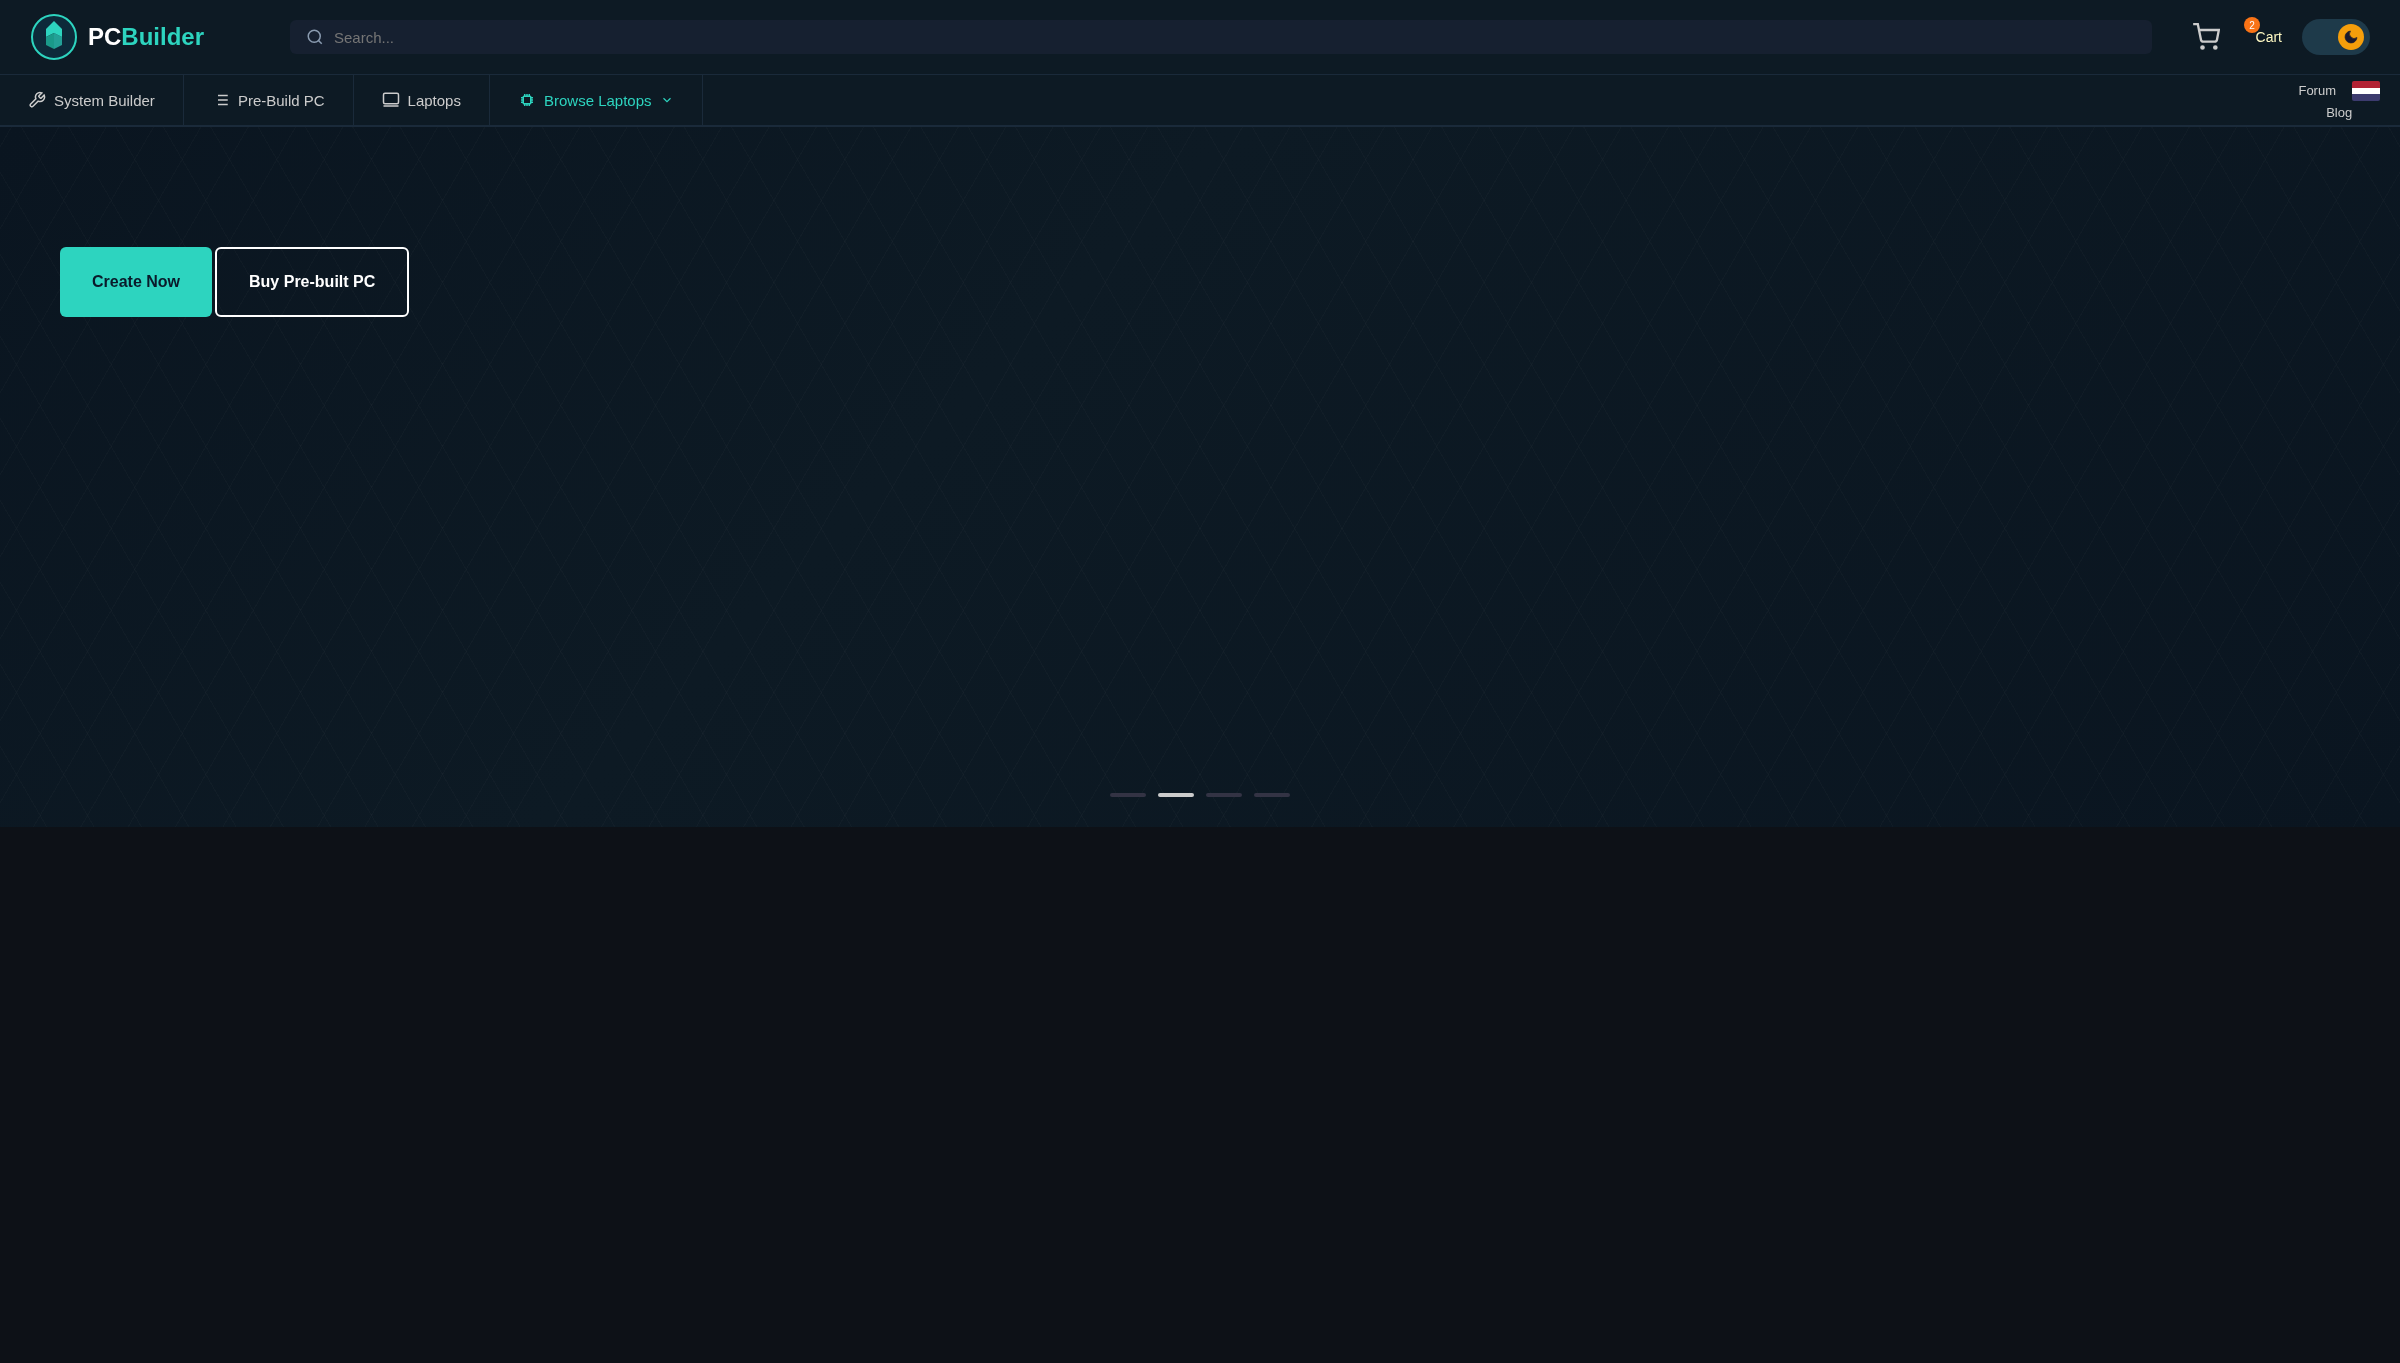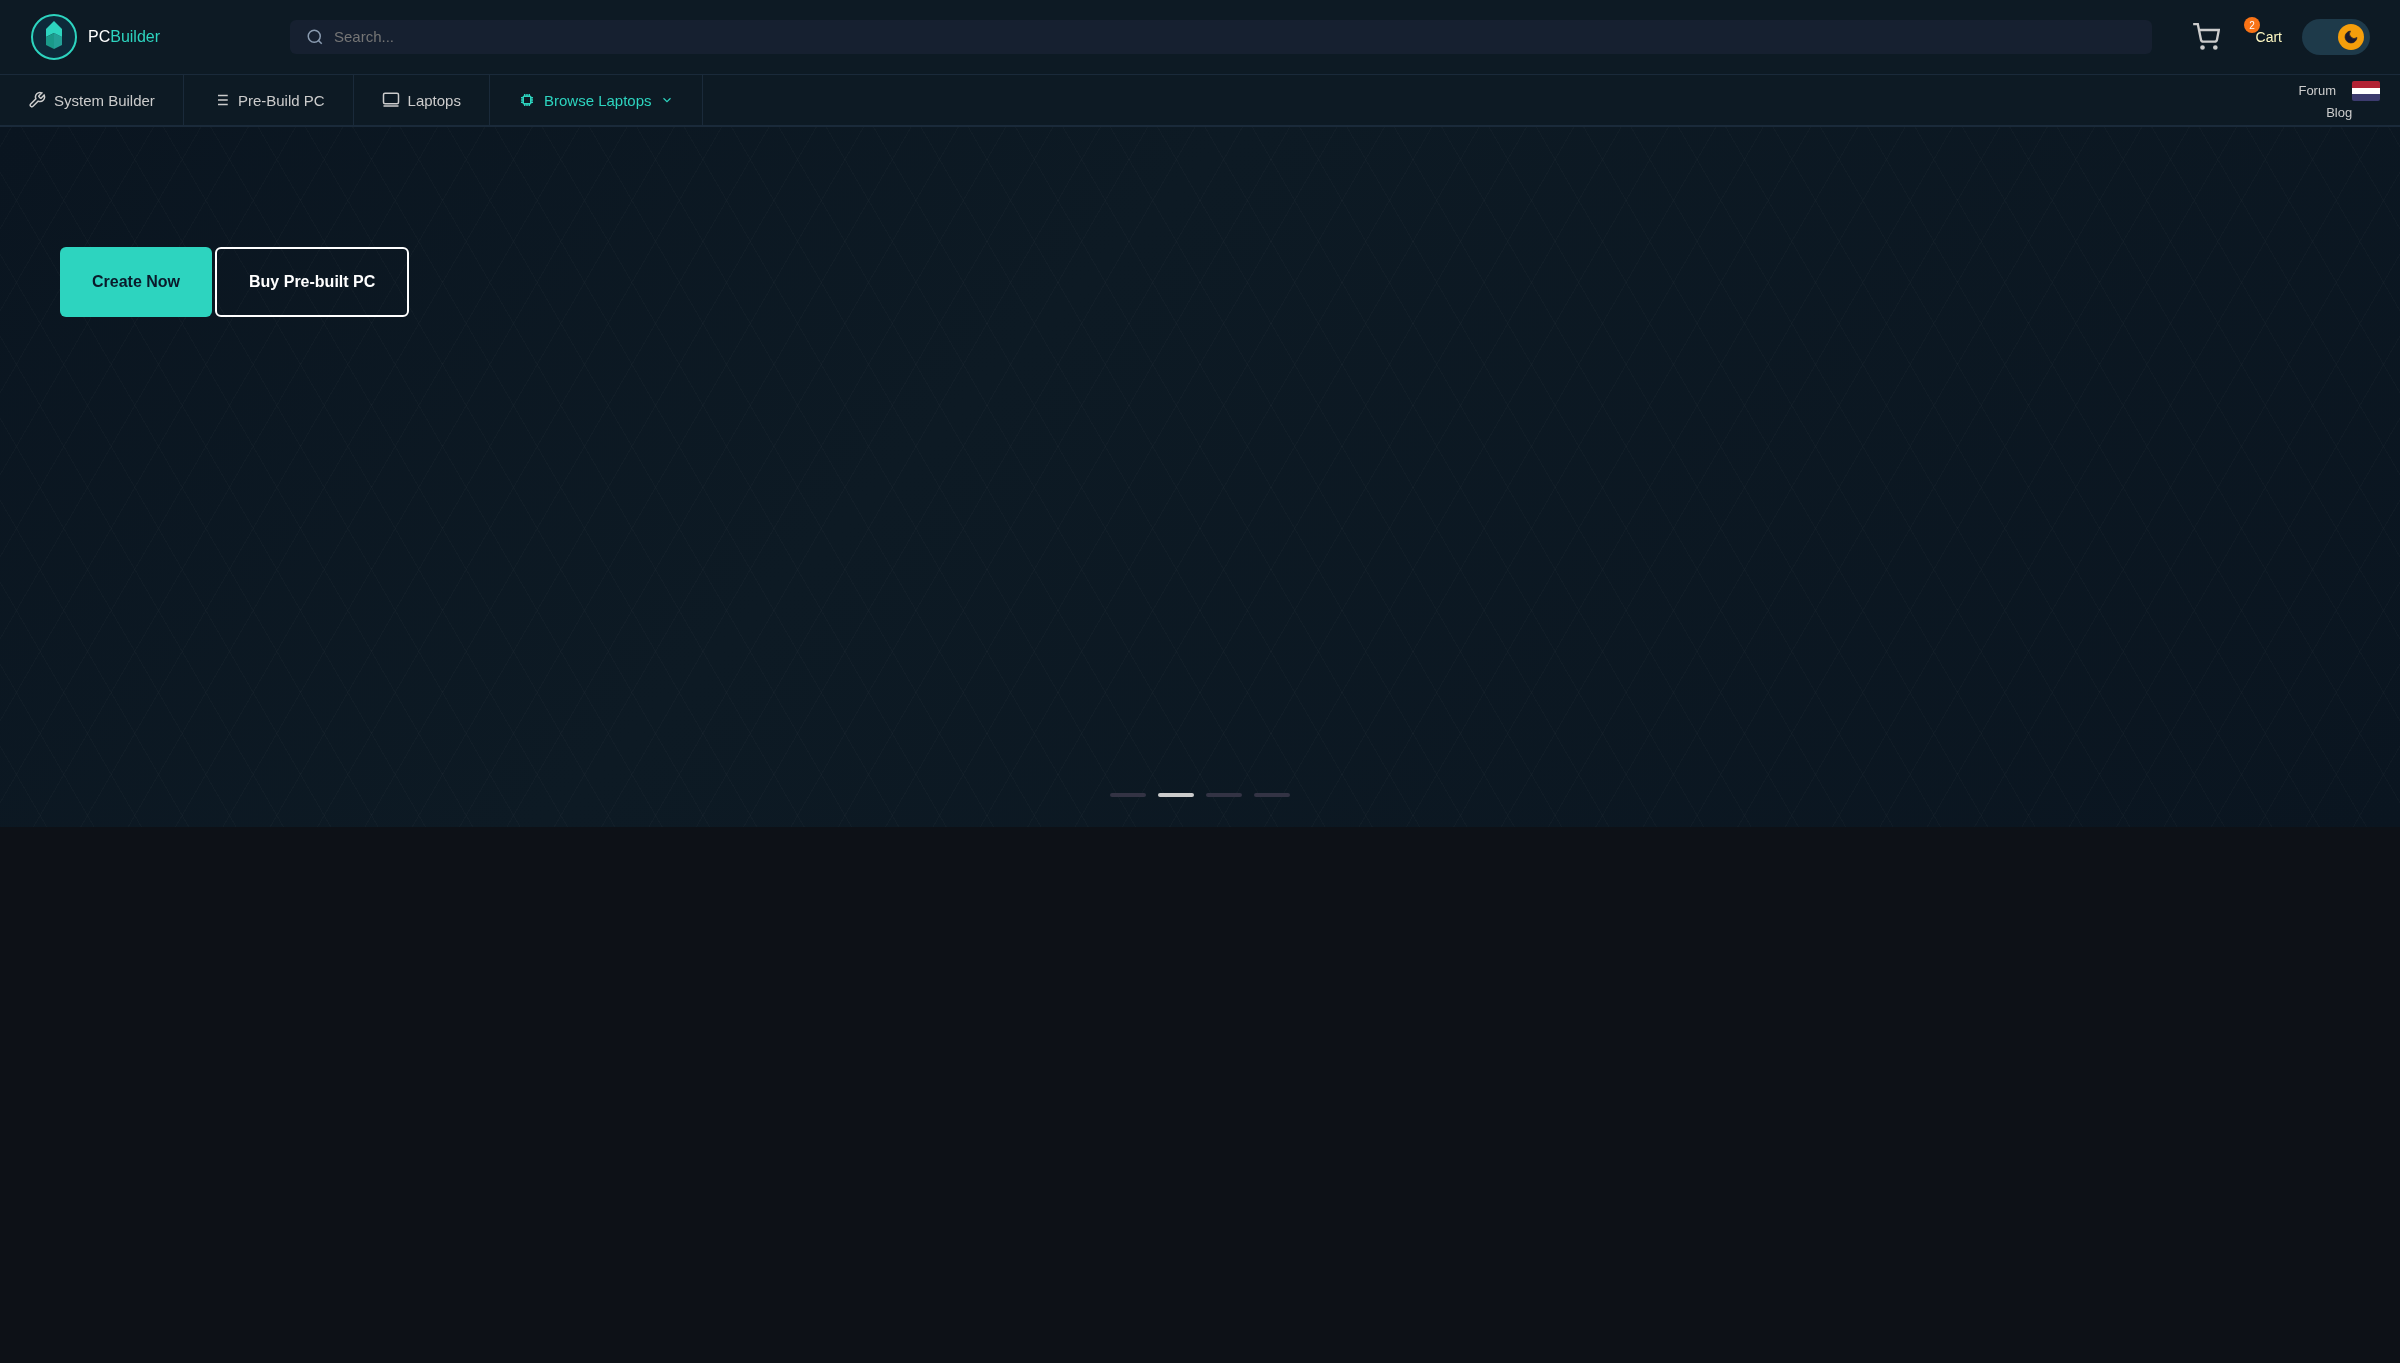--- a/index.html
+++ b/index.html
@@ -26,29 +26,29 @@
       display: flex;
       align-items: center;
       gap: 10px;
       min-width: 220px;
     }
     .logo-icon {
       width: 48px;
       height: 48px;
     }
     .logo-text {
-      font-size: 16px;
-      font-weight: 400;
+      font-size: 24px;
+      font-weight: 700;
     }
     .logo-text span.pc { color: #fff; }
     .logo-text span.builder { color: #2dd4bf; }
     .search-bar {
       flex: 1;
       display: flex;
-      align-items: flex-start;
+      align-items: center;
       background: #162030;
       border-radius: 6px;
       padding: 8px 16px;
       margin: 0 40px;
       gap: 10px;
     }
     .search-bar input {
       background: none;
       border: none;
       outline: none;

